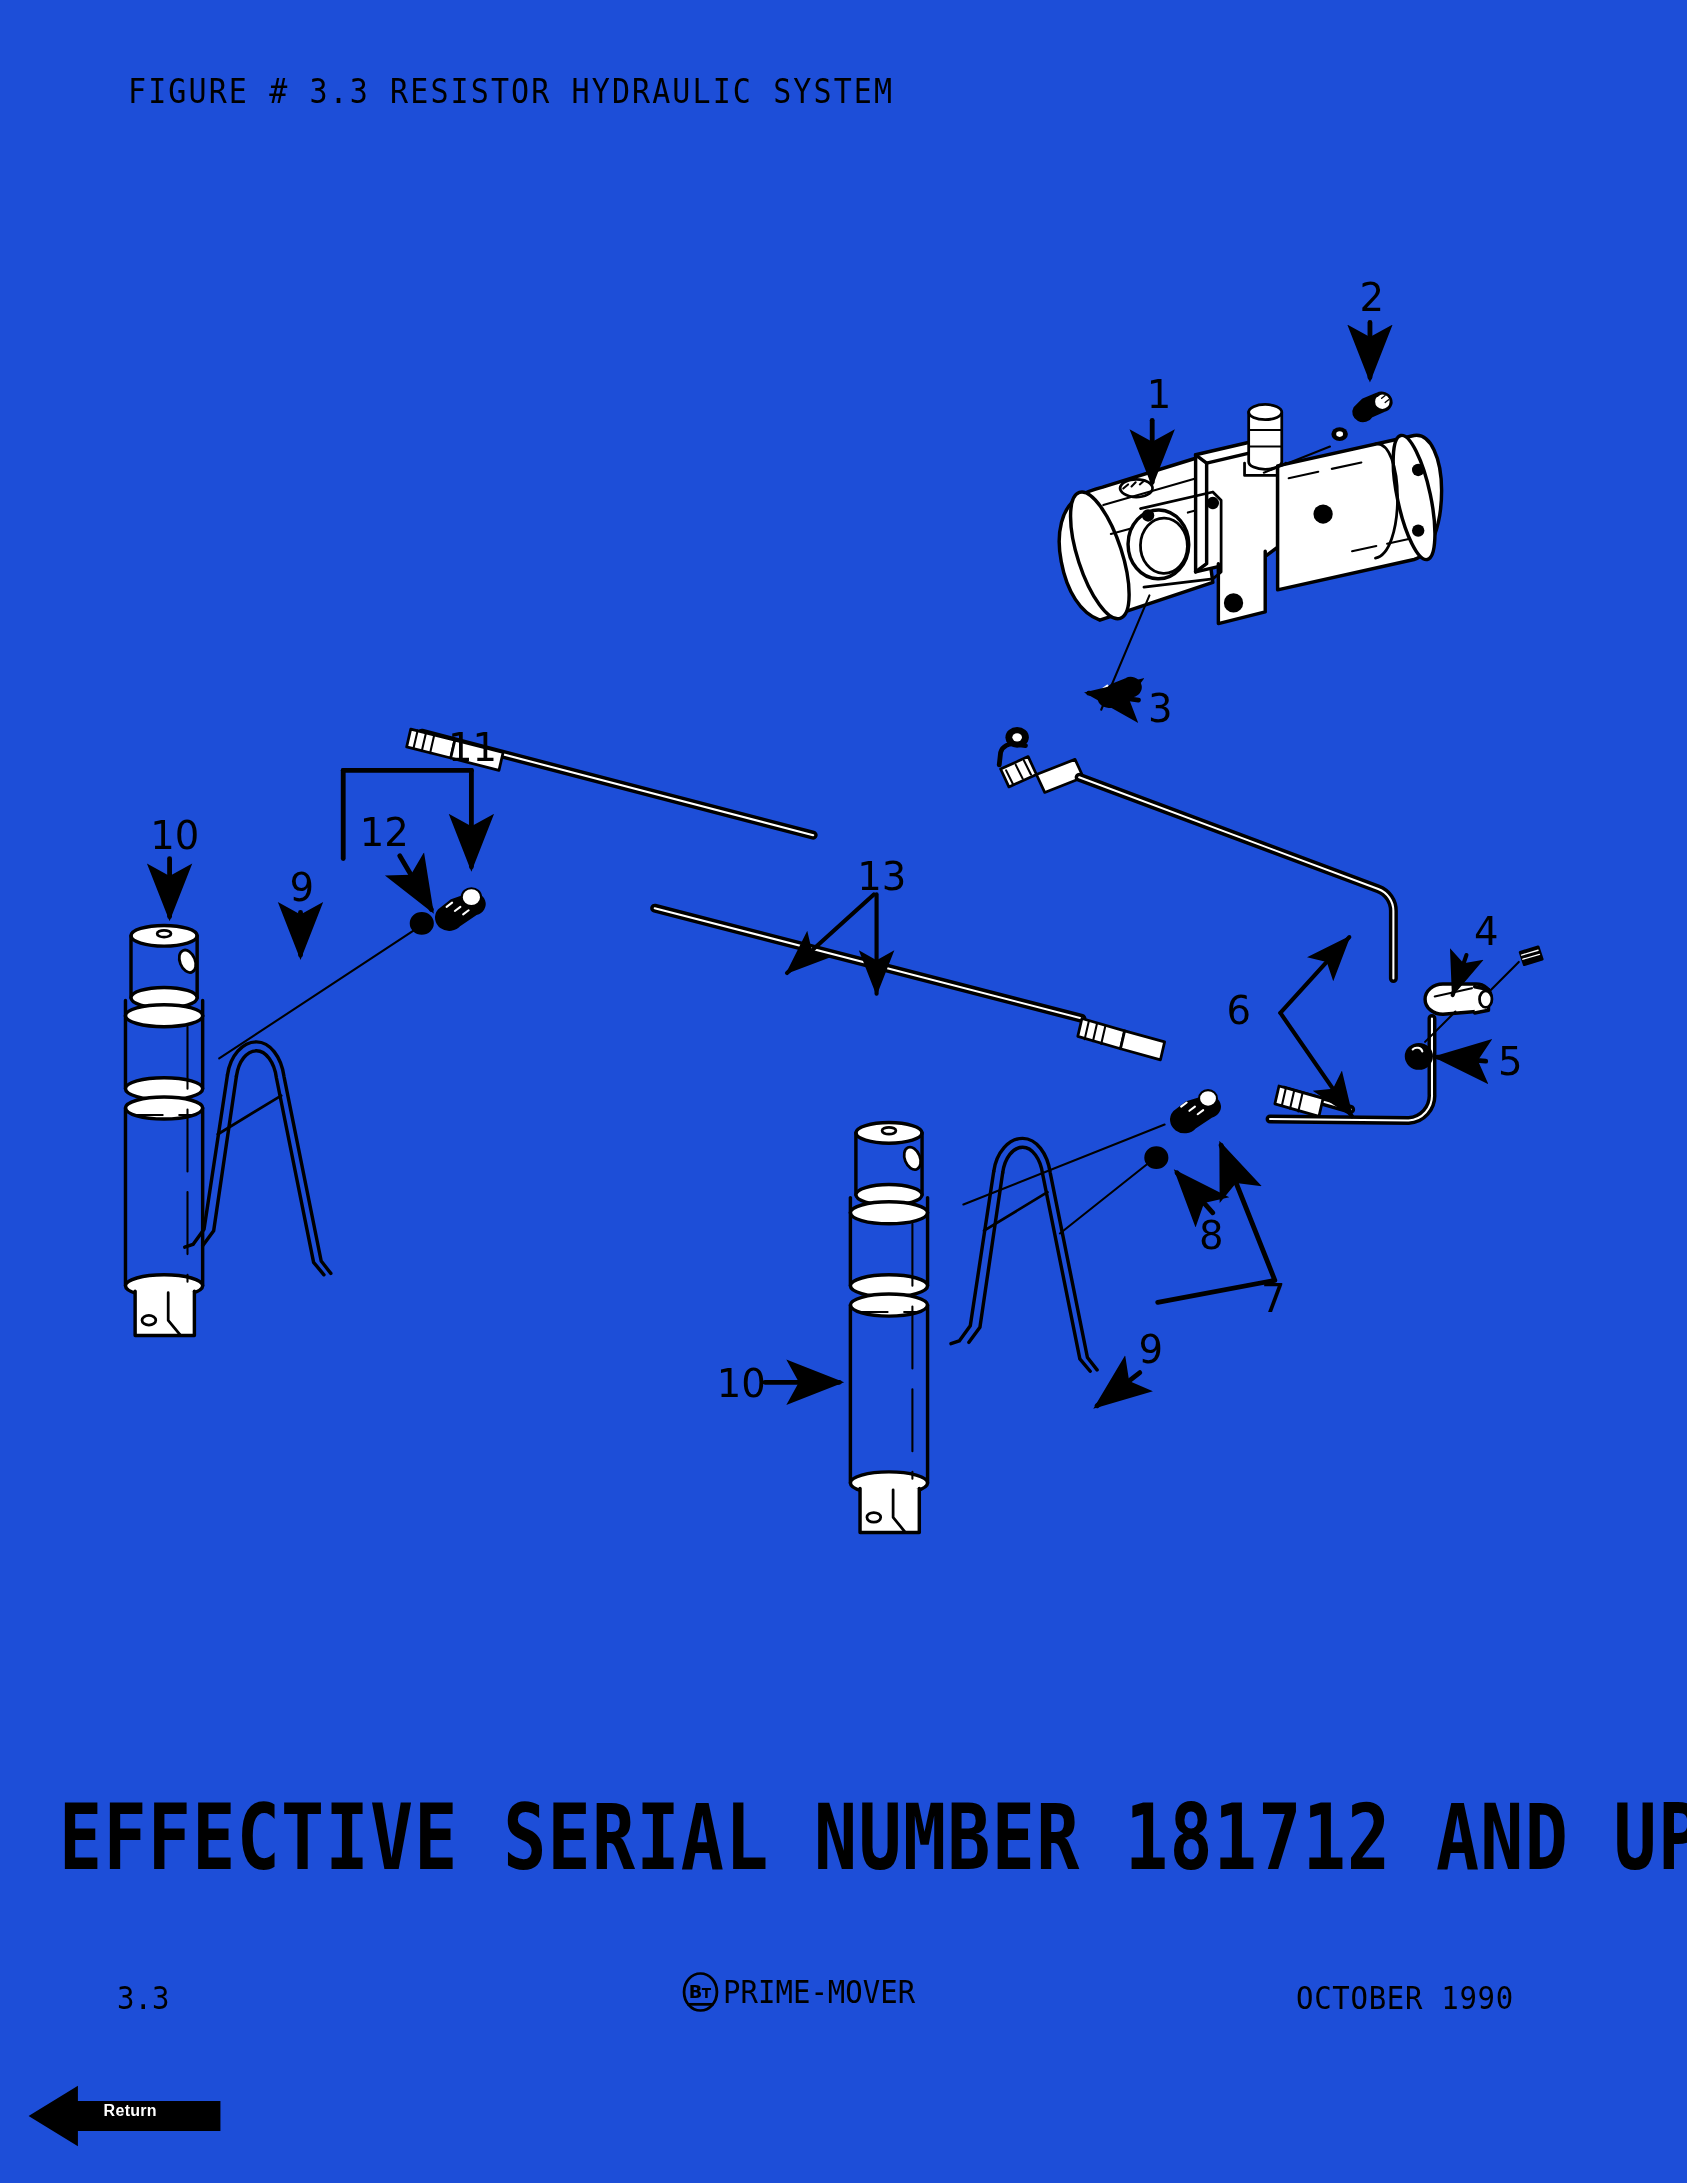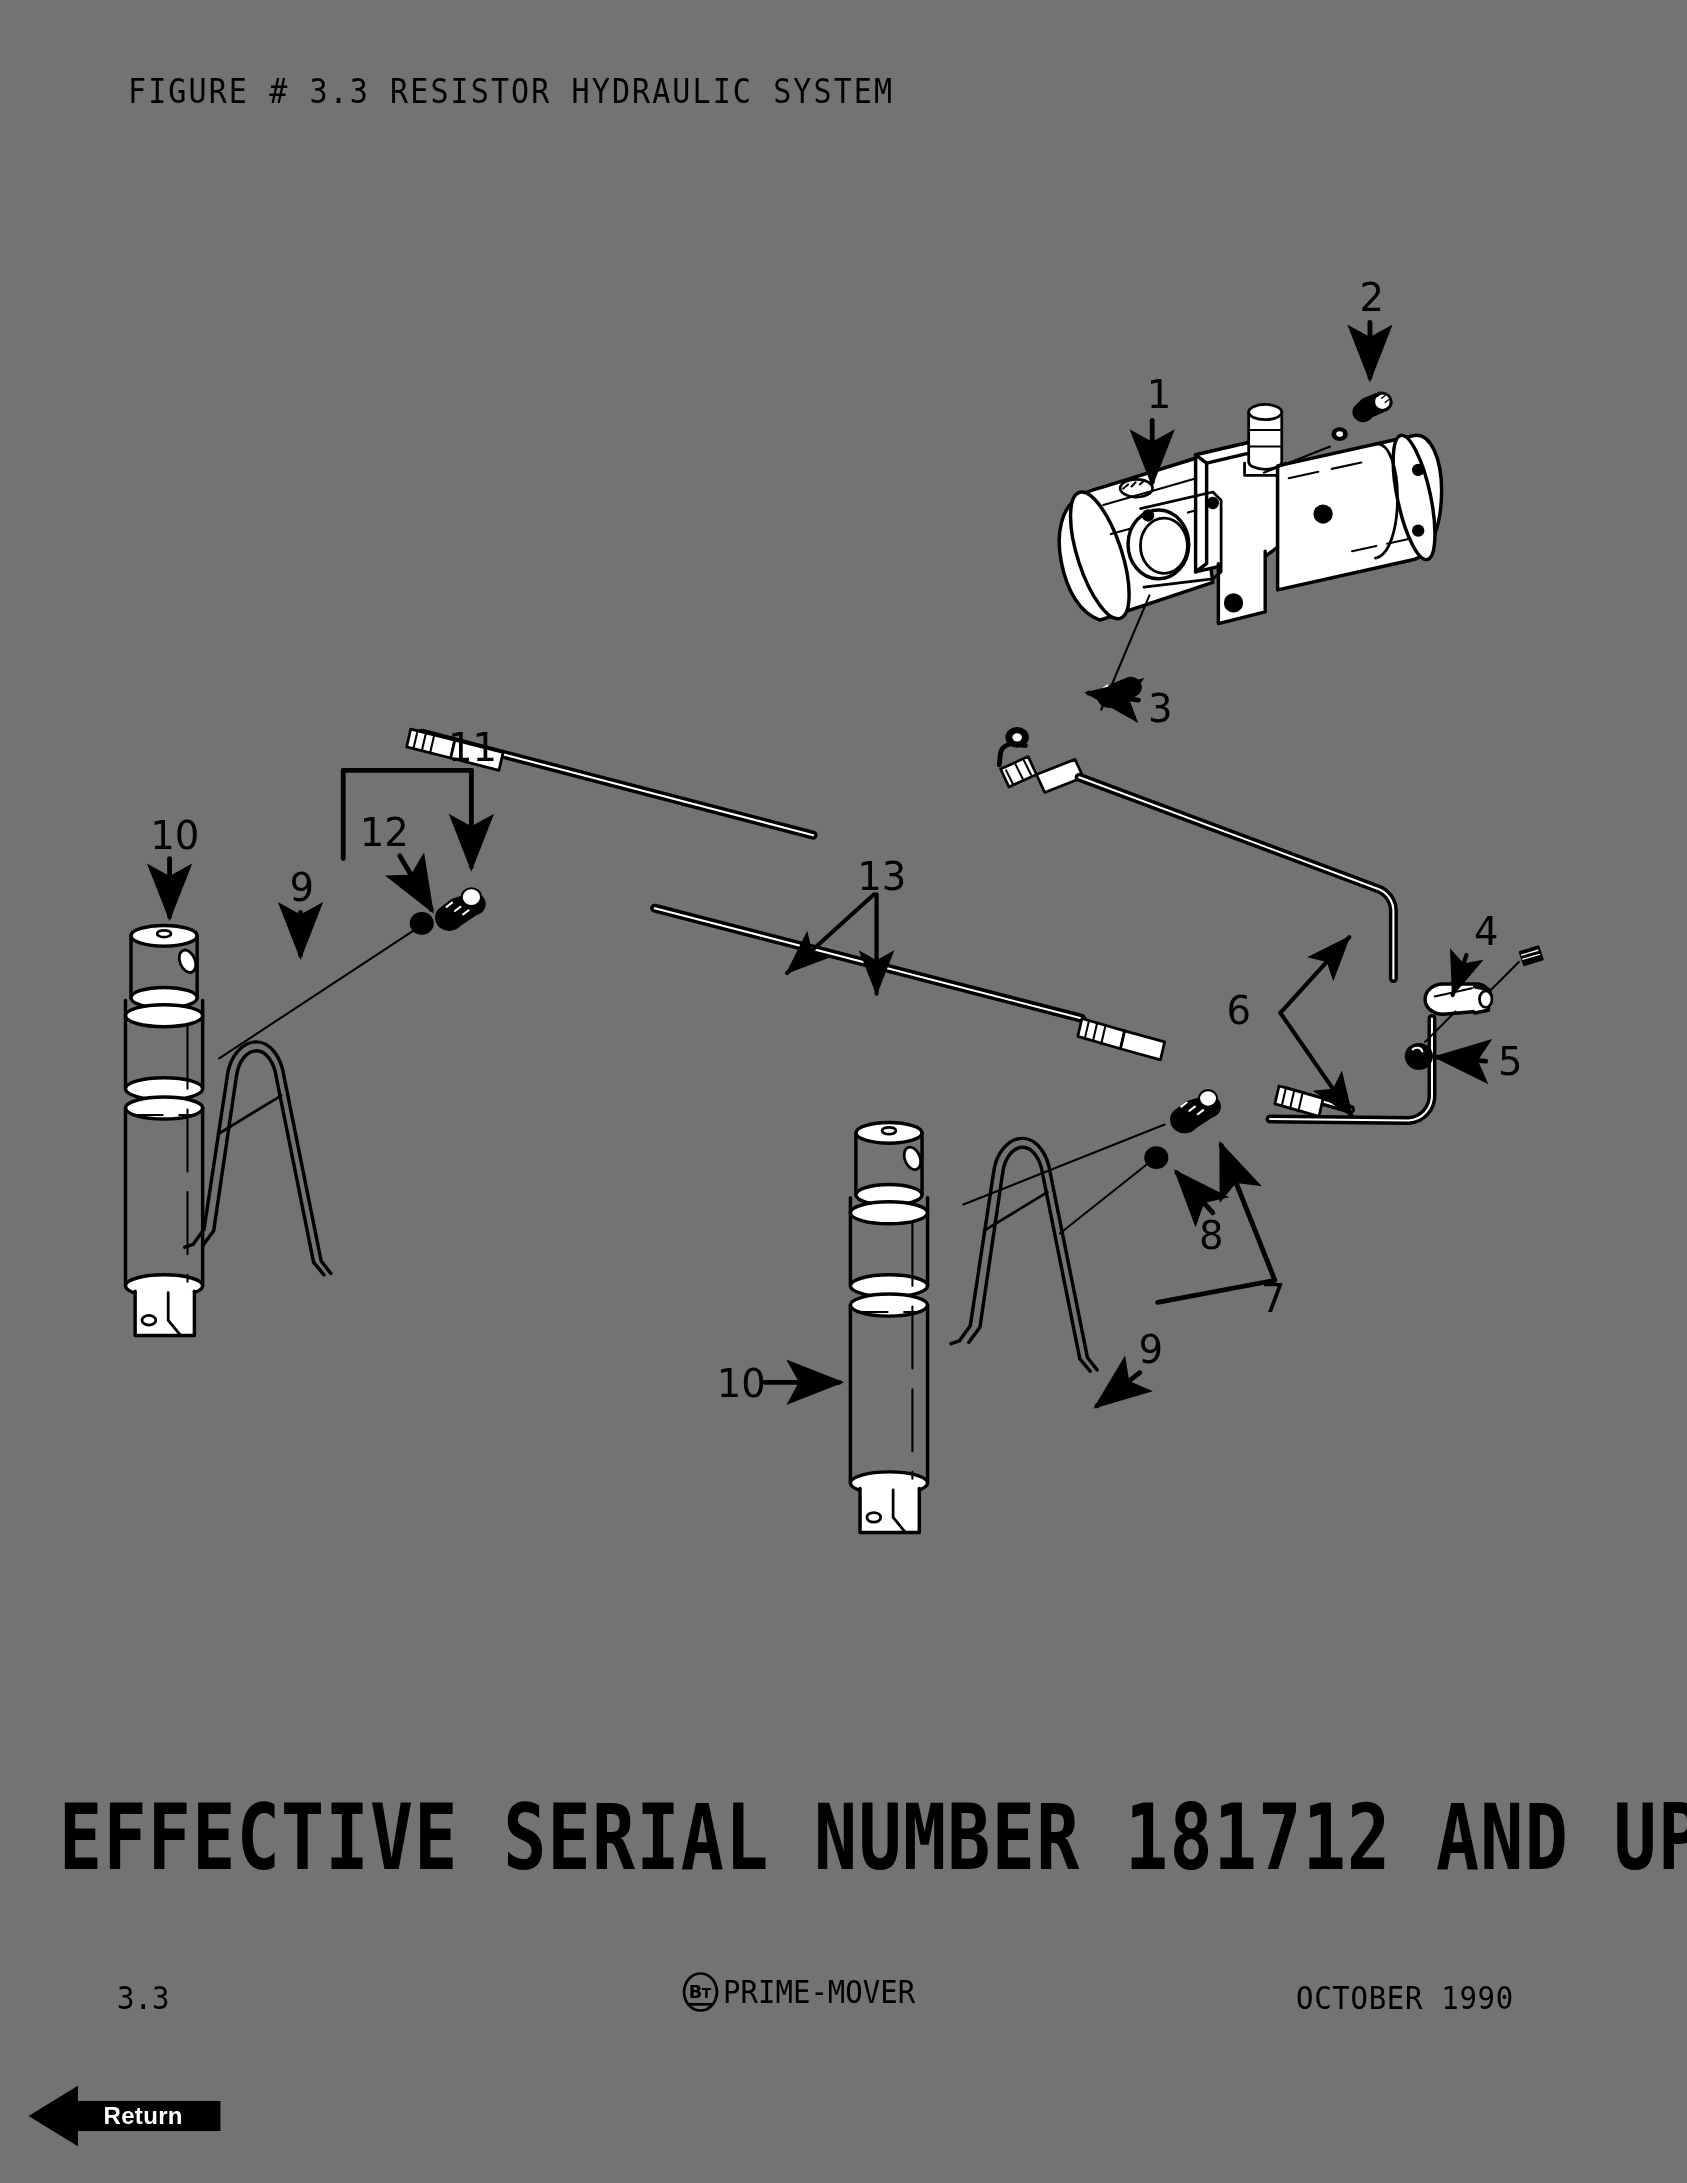--- a/index.html
+++ b/index.html
@@ -4,21 +4,21 @@
 <style>
   html, body {
     margin: 0;
     padding: 0;
     background: #ffffff;
   }
   #page {
     position: relative;
     width: 1687px;
     height: 2183px;
-    background: #737373;
+    background: #1d4ed8;
     overflow: hidden;
     font-family: "DejaVu Sans Mono", monospace;
   }
 
   
   .fig-title {
     position: absolute;
     left: 128px;
     top: 72px;
     font-family: "DejaVu Sans Mono", monospace;
@@ -94,21 +94,21 @@
     width: 193px;
     height: 74px;
     cursor: pointer;
   }
   #return-button .ret-label {
     position: absolute;
     left: 76px;
     top: 23.4px;
     color: #ffffff;
     font-family: "Liberation Sans", sans-serif;
-    font-size: 24px;
+    font-size: 16px;
     font-weight: 700;
     letter-spacing: 0.3px;
     pointer-events: none;
   }
 
   
   #drawing {
     position: absolute;
     left: 0;
     top: 0;

